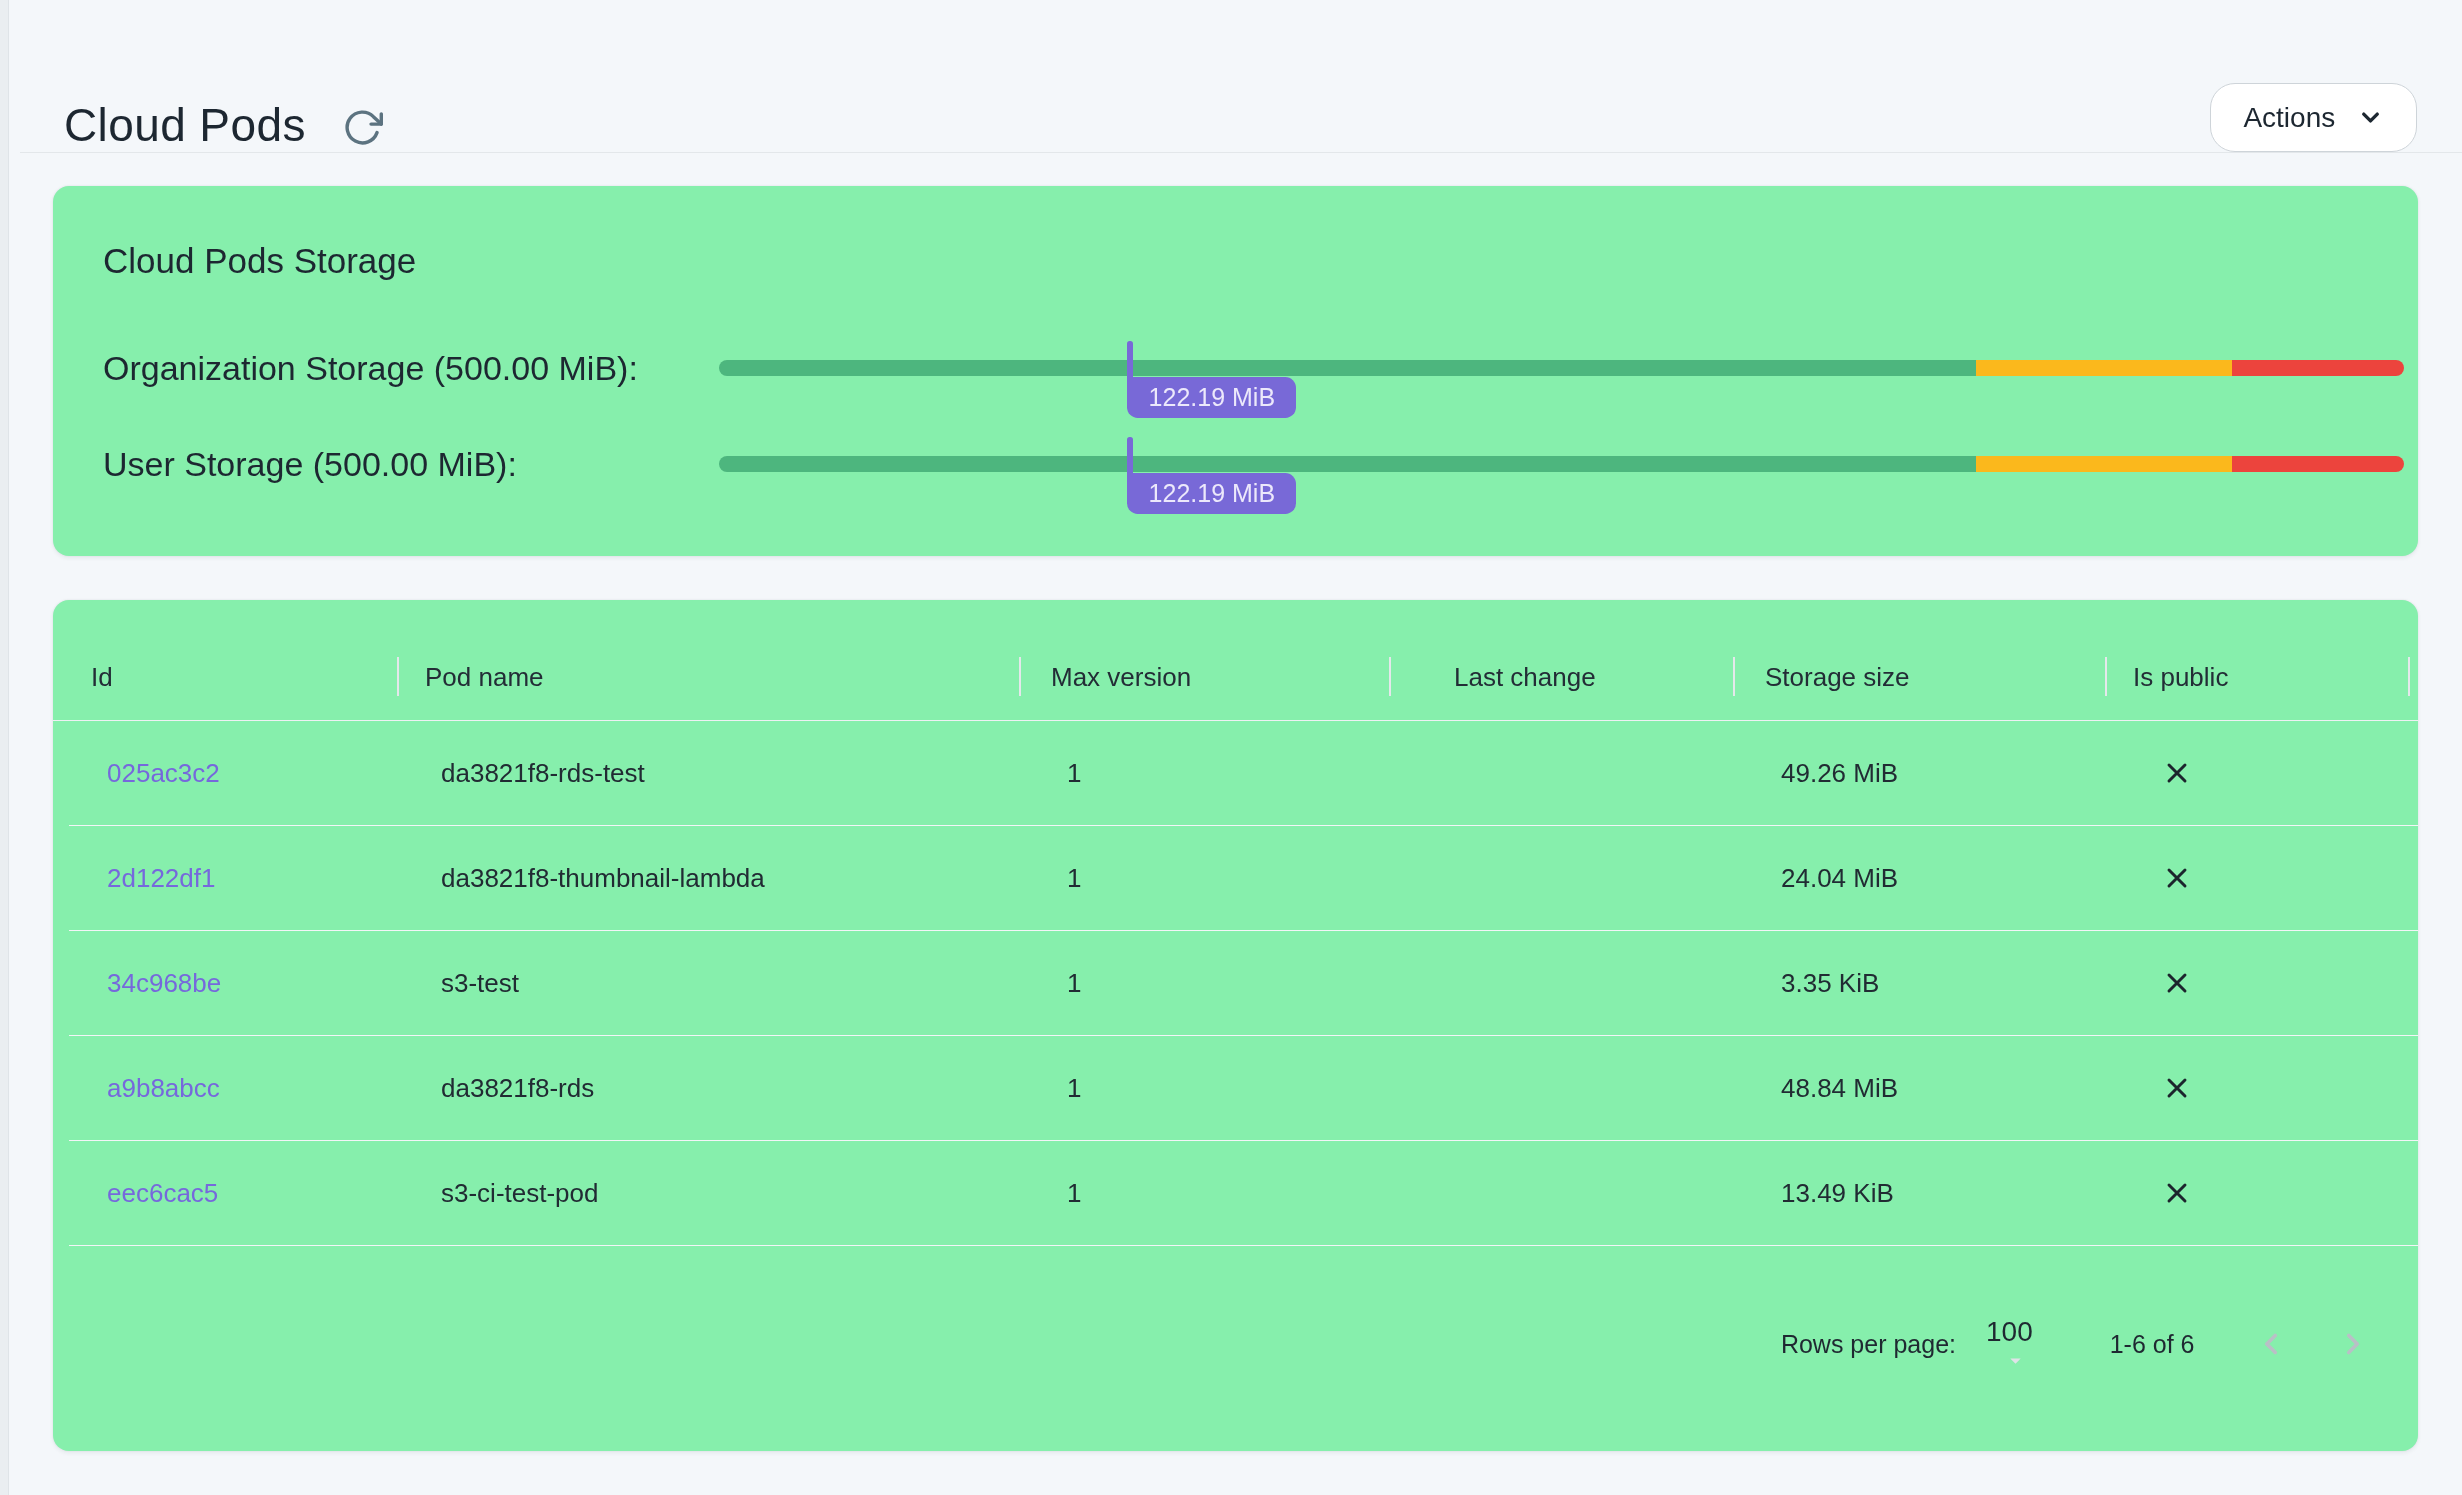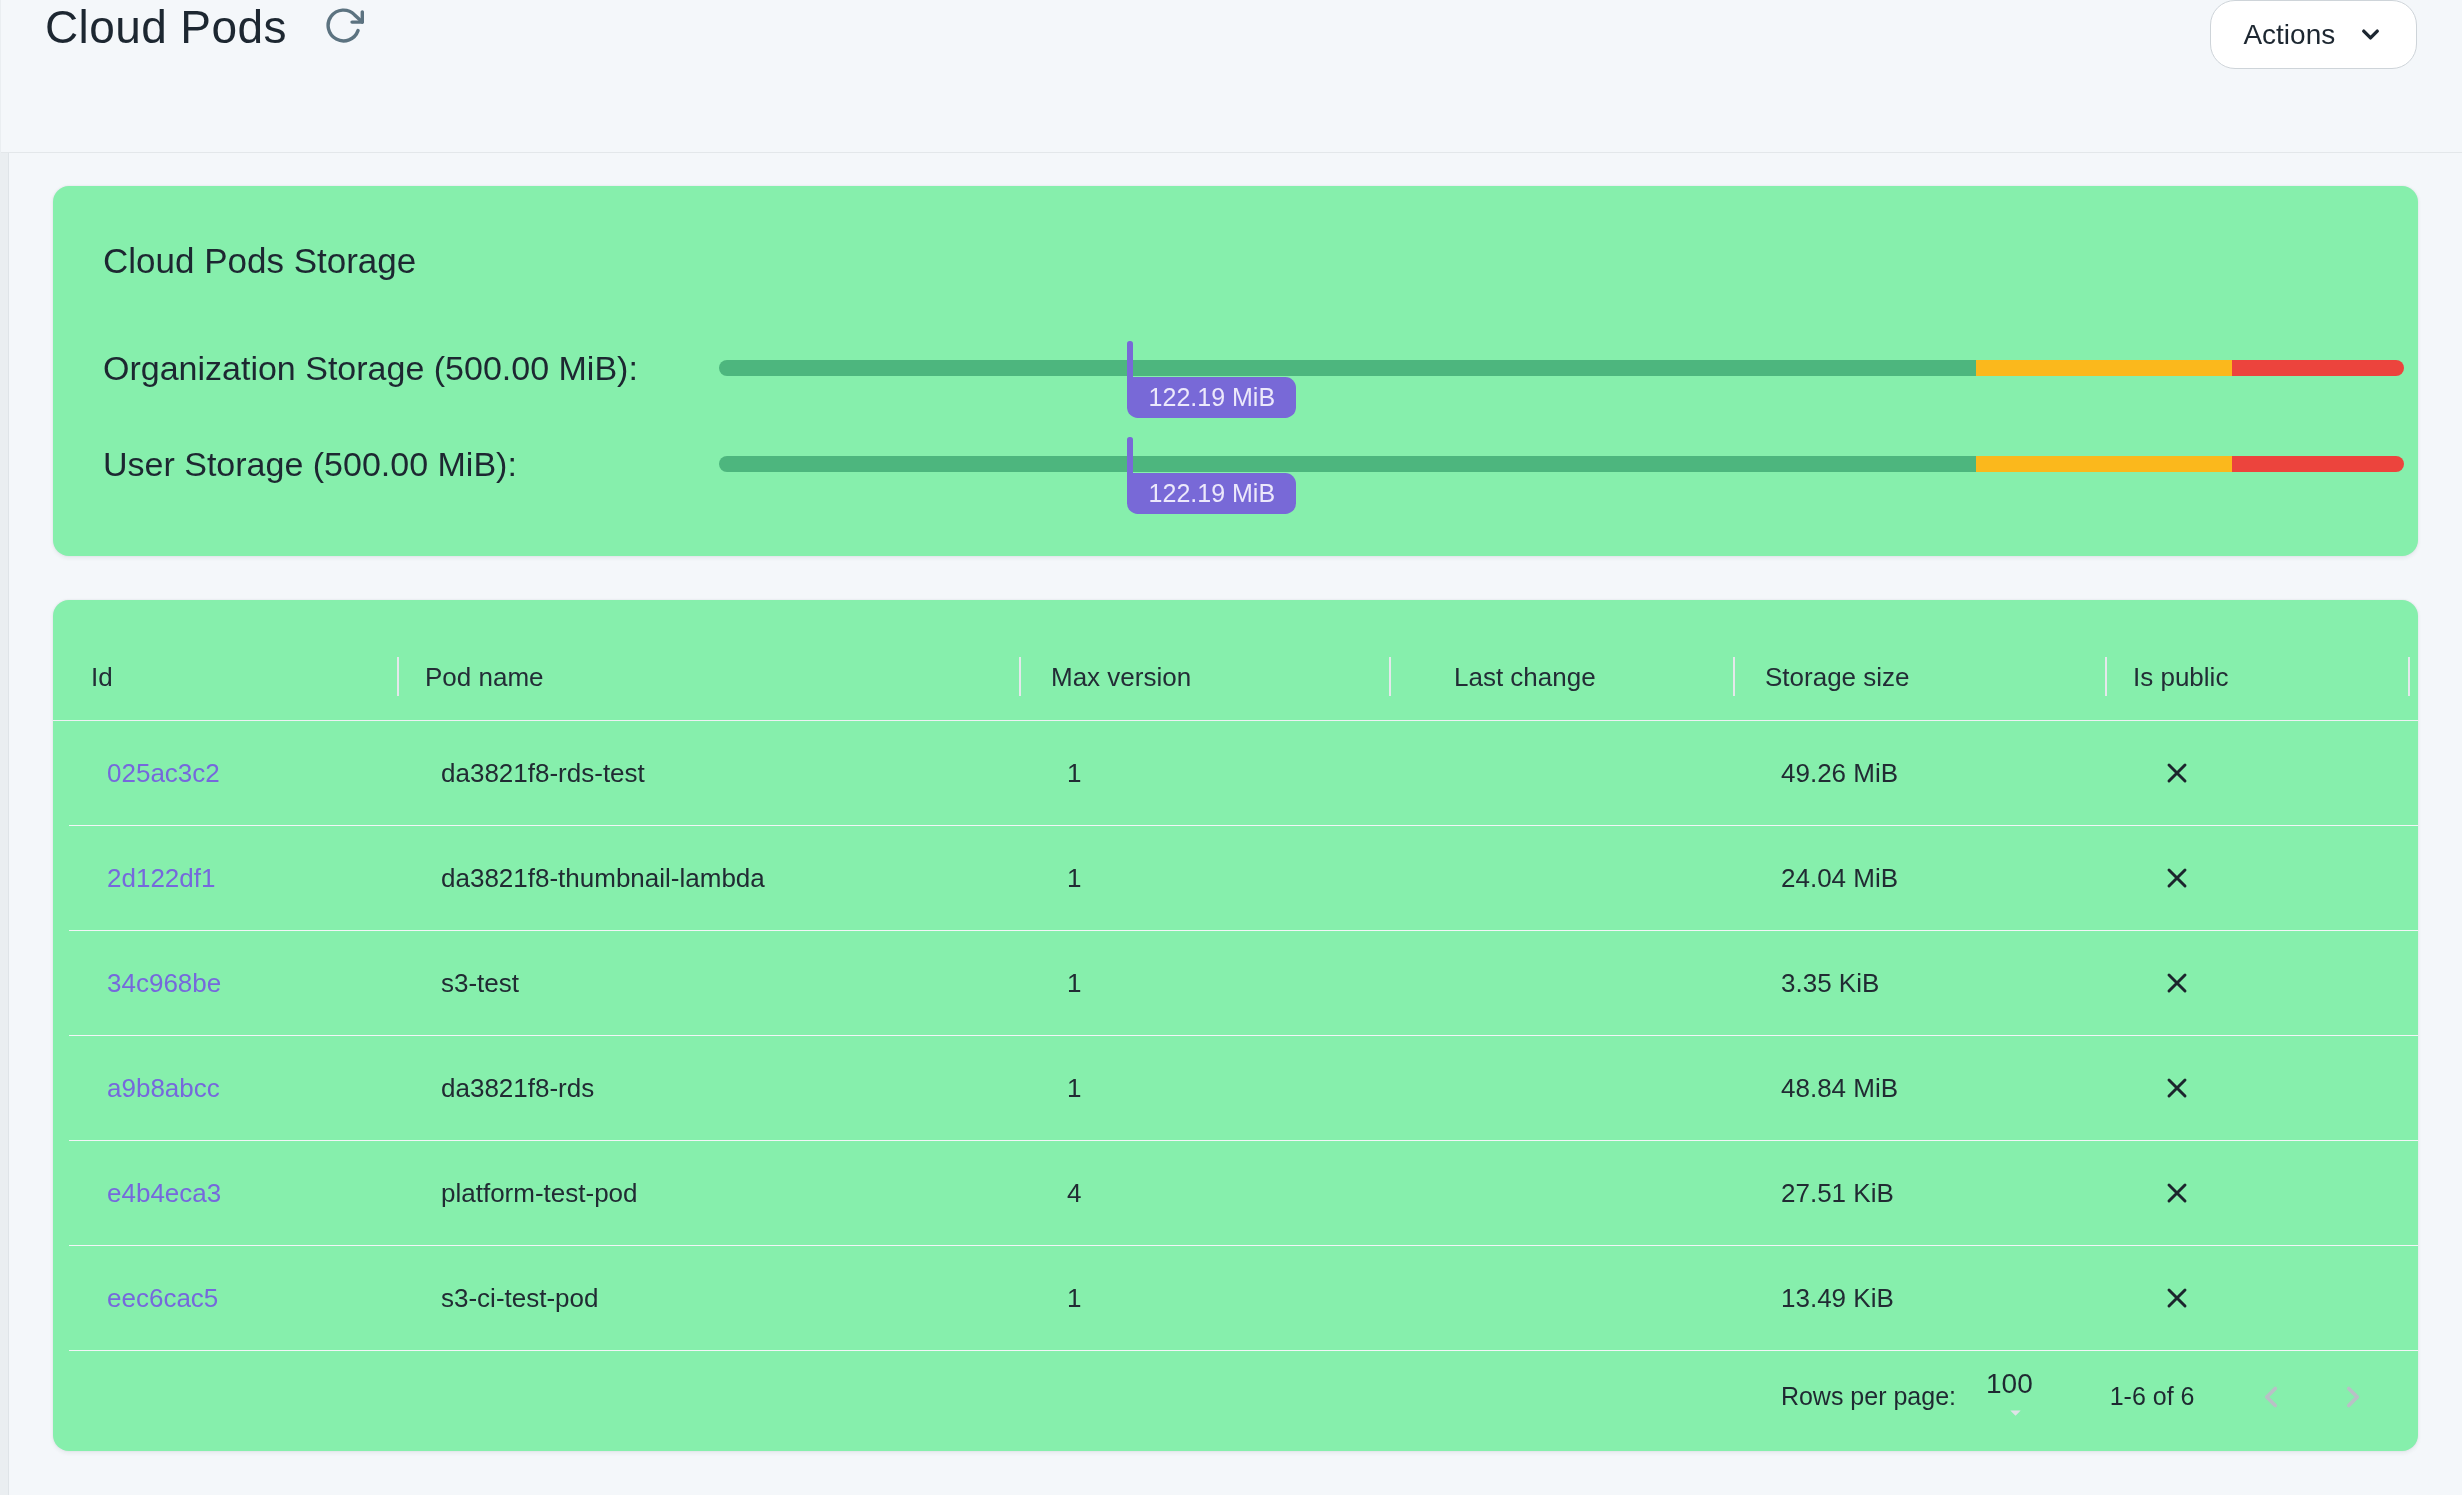--- a/index.html
+++ b/index.html
@@ -13,23 +13,23 @@
   }
 
   
   .left-edge {
     position:absolute; left:0; top:0; width:9px; height:100%;
     background:#eaeef1; border-right:1.8px solid #dfe4e8;
   }
 
   
   .app-header {
-    position:absolute; left:1px; right:0; top:0; height:153px;
+    position:absolute; left:20px; right:0; top:0; height:153px;
     background:#f4f7fa; border-bottom:1.8px solid #e3e7ea;
-    display:flex; align-items:flex-start; padding:0 45px 0 44px;
+    display:flex; align-items:flex-end; padding:0 45px 0 44px;
   }
   .page-title { font-size:46px; font-weight:400; color:#1d2731; letter-spacing:0.4px; }
   .refresh-btn {
     margin-left:32px; width:50px; height:50px; border:none; background:transparent;
     display:flex; align-items:center; justify-content:center; cursor:pointer;
   }
   .spacer { flex:1; }
   .actions-btn {
     width:207px; height:69px; border-radius:25px;
     background:#ffffff; border:1.8px solid #ced4d9;
@@ -221,32 +221,20 @@
         <span class="td c3">1</span>
         <span class="td c4"></span>
         <span class="td c5">48.84 MiB</span>
         <span class="cross-wrap">
           <svg width="32" height="32" viewBox="0 0 24 24" fill="none" stroke="#1c252d" stroke-width="2.2" stroke-linecap="round">
             <path d="M6 6 L18 18 M18 6 L6 18"></path>
           </svg>
         </span>
       </div>
       <div class="t-row">
-        <span class="td id-link c1">e4b4eca3</span>
-        <span class="td c2">platform-test-pod</span>
-        <span class="td c3">4</span>
-        <span class="td c4"></span>
-        <span class="td c5">27.51 KiB</span>
-        <span class="cross-wrap">
-          <svg width="32" height="32" viewBox="0 0 24 24" fill="none" stroke="#1c252d" stroke-width="2.2" stroke-linecap="round">
-            <path d="M6 6 L18 18 M18 6 L6 18"></path>
-          </svg>
-        </span>
-      </div>
-      <div class="t-row">
         <span class="td id-link c1">eec6cac5</span>
         <span class="td c2">s3-ci-test-pod</span>
         <span class="td c3">1</span>
         <span class="td c4"></span>
         <span class="td c5">13.49 KiB</span>
         <span class="cross-wrap">
           <svg width="32" height="32" viewBox="0 0 24 24" fill="none" stroke="#1c252d" stroke-width="2.2" stroke-linecap="round">
             <path d="M6 6 L18 18 M18 6 L6 18"></path>
           </svg>
         </span>

